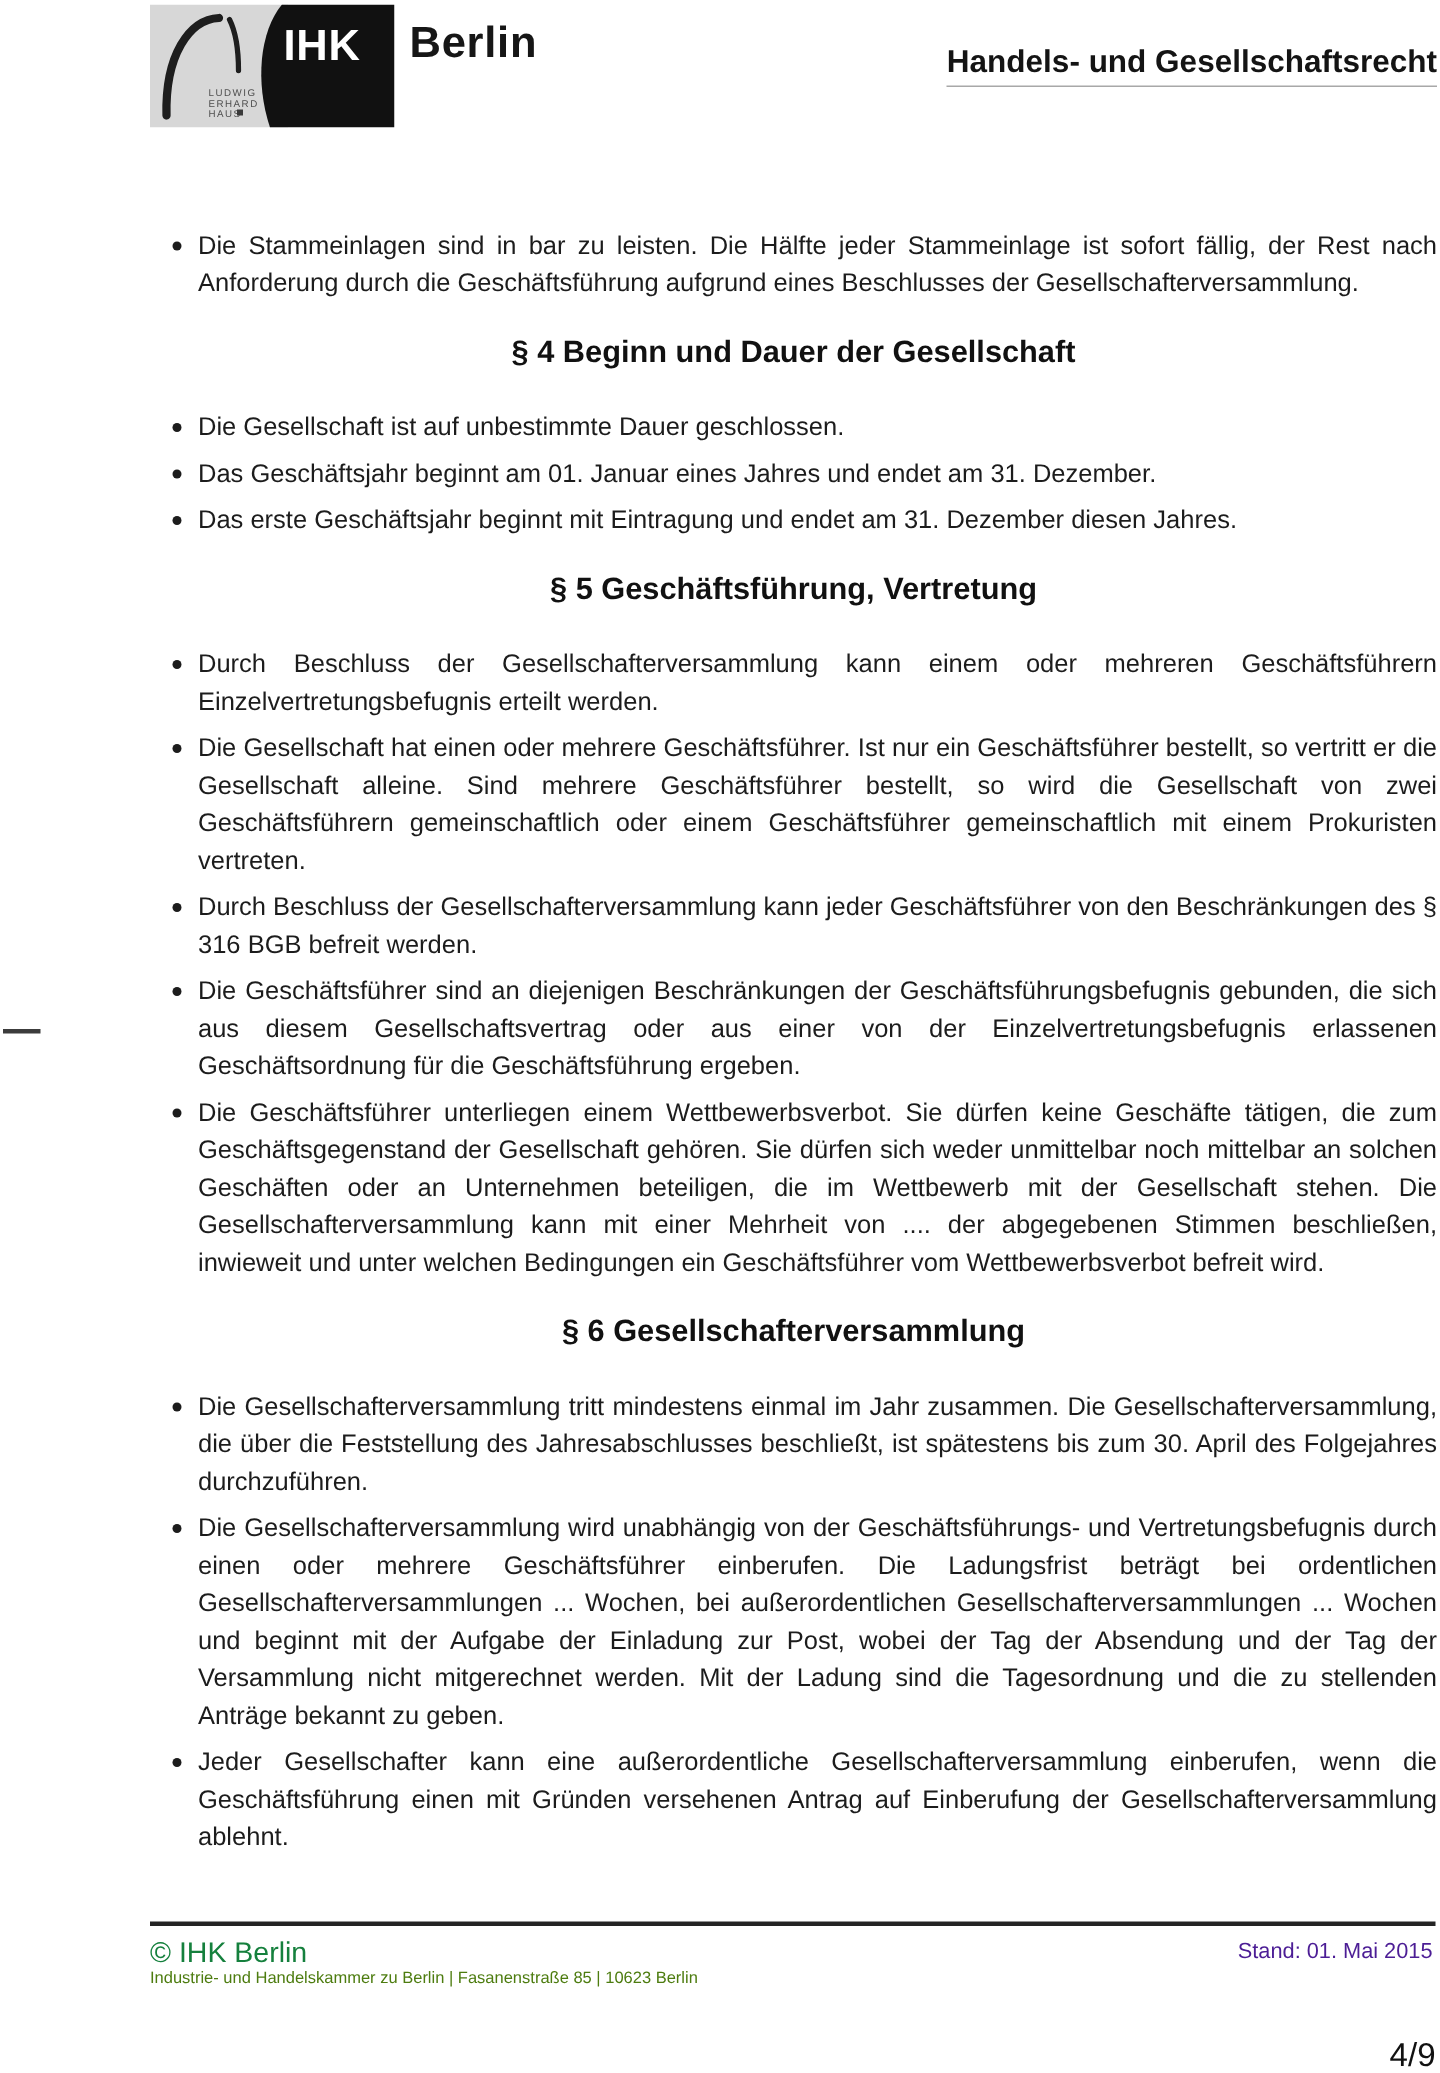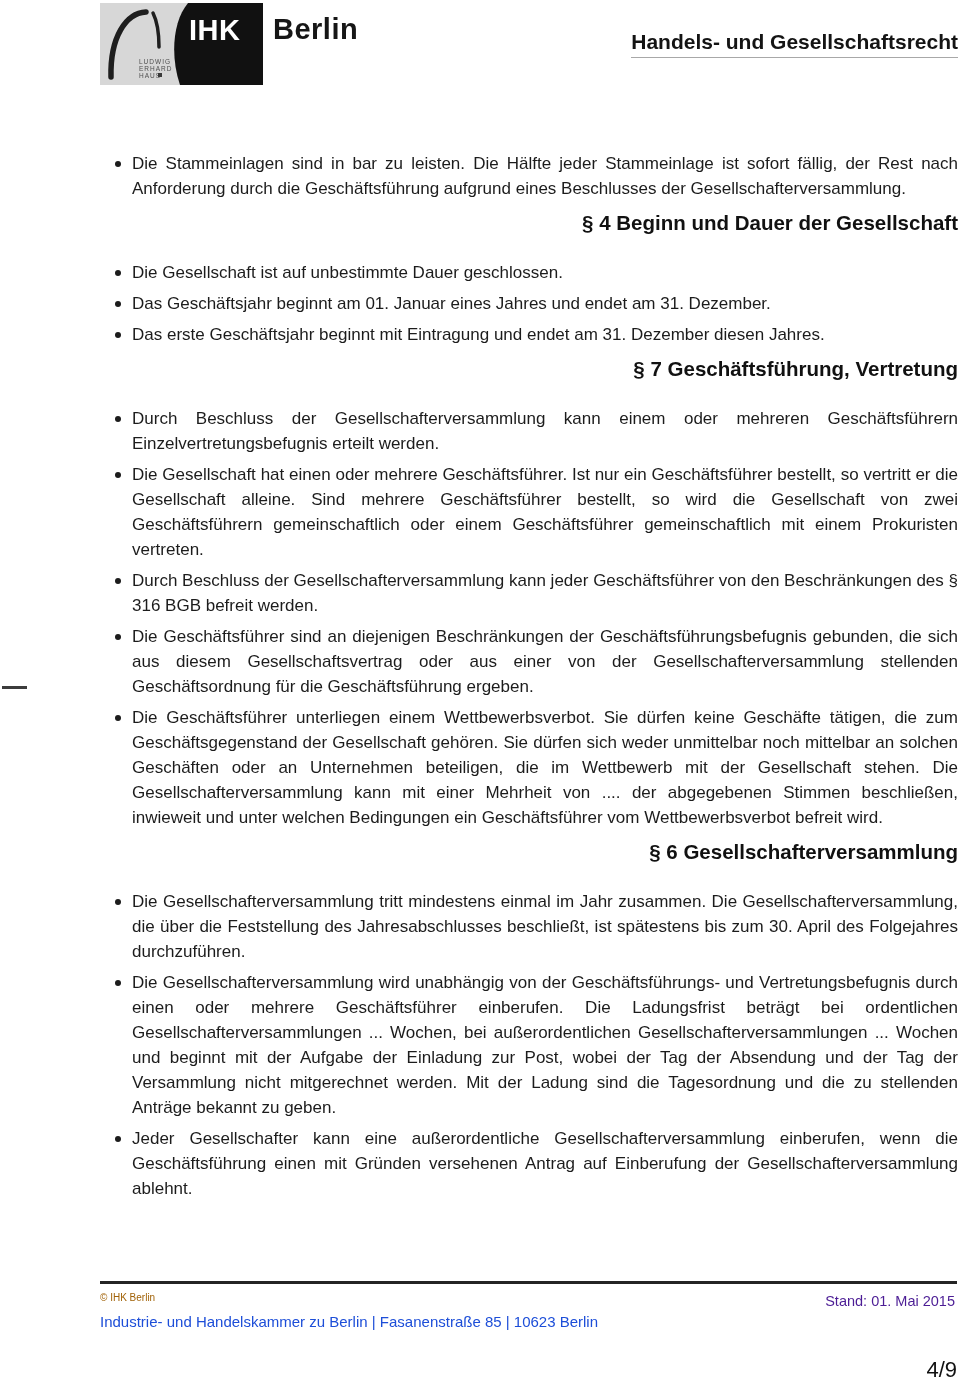--- a/index.html
+++ b/index.html
@@ -13,31 +13,31 @@
   .doc-title{position:absolute;right:2px;top:30px;font-size:21px;font-weight:700;color:#141414;
              padding-bottom:3px;border-bottom:1.5px solid #a8a8a8;}
 
   
   .main{margin:66px 2px 0 100px;font-size:17px;line-height:25px;text-align:justify;
         hyphens:auto;-webkit-hyphens:auto;}
   ul.bullets{list-style:none;margin:0;padding:0;}
   ul.bullets li{display:flex;margin:0 0 6px 0;}
   .dot{flex:0 0 6px;width:6px;height:6px;border-radius:50%;background:#1c1c1c;margin:10px 0 0 15px;}
   .li-text{margin-left:11px;flex:1;text-align:justify;}
-  h2{font-size:20.5px;line-height:23px;font-weight:700;color:#111;margin:10px 0 26px 0;text-align:right;}
+  h2{font-size:20.5px;line-height:23px;font-weight:700;color:#111;margin:22px 0 26px 0;text-align:center;}
 
   
   .fold-mark{position:absolute;left:2px;top:686px;width:25px;height:3px;background:#3c3c3c;}
 
   
   .footer{position:absolute;left:100px;width:857px;top:1281px;height:100px;font-size:15px;}
   .footer-rule{height:2.5px;background:#242424;}
-  .footer-copyright{position:absolute;left:0;top:11px;font-size:10px;color:#a16207;}
+  .footer-copyright{position:absolute;left:0;top:11px;font-size:19px;color:#15803d;}
   .footer-version{position:absolute;right:2px;top:12px;font-size:14.5px;color:#4c1d95;}
-  .footer-address{position:absolute;left:0;top:32px;font-size:15px;color:#1d4ed8;text-align:center;}
+  .footer-address{position:absolute;left:0;top:32px;font-size:11px;color:#4d7c0f;text-align:center;}
   .footer-page{position:absolute;right:0;top:76px;font-size:22px;font-weight:400;color:#111;}
 </style>
 </head>
 <body>
 
 <div class="page">
 
   <div class="header">
     <div class="logo-wrap">
       <svg width="163" height="82" viewBox="0 0 163 82">
@@ -75,37 +75,37 @@
               <span class="dot"></span>
               <span class="li-text">Das Geschäftsjahr beginnt am 01. Januar eines Jahres und endet am 31. Dezember.</span>
             </li>
             <li>
               <span class="dot"></span>
               <span class="li-text">Das erste Geschäftsjahr beginnt mit Eintragung und endet am 31. Dezember diesen Jahres.</span>
             </li>
           </ul>
         </section>
         <section>
-          <h2>§ 7 Geschäftsführung, Vertretung</h2>
+          <h2>§ 5 Geschäftsführung, Vertretung</h2>
           <ul class="bullets">
             <li>
               <span class="dot"></span>
               <span class="li-text">Durch Beschluss der Gesellschafterversammlung kann einem oder mehreren Geschäftsführern Einzelvertretungsbefugnis erteilt werden.</span>
             </li>
             <li>
               <span class="dot"></span>
               <span class="li-text">Die Gesellschaft hat einen oder mehrere Geschäftsführer. Ist nur ein Geschäftsführer bestellt, so vertritt er die Gesellschaft alleine. Sind mehrere Geschäftsführer bestellt, so wird die Gesellschaft von zwei Geschäftsführern gemeinschaftlich oder einem Geschäftsführer gemeinschaftlich mit einem Prokuristen vertreten.</span>
             </li>
             <li>
               <span class="dot"></span>
               <span class="li-text">Durch Beschluss der Gesellschafterversammlung kann jeder Geschäftsführer von den Beschränkungen des § 316 BGB befreit werden.</span>
             </li>
             <li>
               <span class="dot"></span>
-              <span class="li-text">Die Geschäftsführer sind an diejenigen Beschränkungen der Geschäftsführungsbefugnis gebunden, die sich aus diesem Gesellschaftsvertrag oder aus einer von der Gesellschafterversammlung stellenden Geschäftsordnung für die Geschäftsführung ergeben.</span>
+              <span class="li-text">Die Geschäftsführer sind an diejenigen Beschränkungen der Geschäftsführungsbefugnis gebunden, die sich aus diesem Gesellschaftsvertrag oder aus einer von der Einzelvertretungsbefugnis erlassenen Geschäftsordnung für die Geschäftsführung ergeben.</span>
             </li>
             <li>
               <span class="dot"></span>
               <span class="li-text">Die Geschäftsführer unterliegen einem Wettbewerbsverbot. Sie dürfen keine Geschäfte tätigen, die zum Geschäftsgegenstand der Gesellschaft gehören. Sie dürfen sich weder unmittelbar noch mittelbar an solchen Geschäften oder an Unternehmen beteiligen, die im Wettbewerb mit der Gesellschaft stehen. Die Gesellschafterversammlung kann mit einer Mehrheit von .... der abgegebenen Stimmen beschließen, inwieweit und unter welchen Bedingungen ein Geschäftsführer vom Wettbewerbsverbot befreit wird.</span>
             </li>
           </ul>
         </section>
         <section>
           <h2>§ 6 Gesellschafterversammlung</h2>
           <ul class="bullets">

